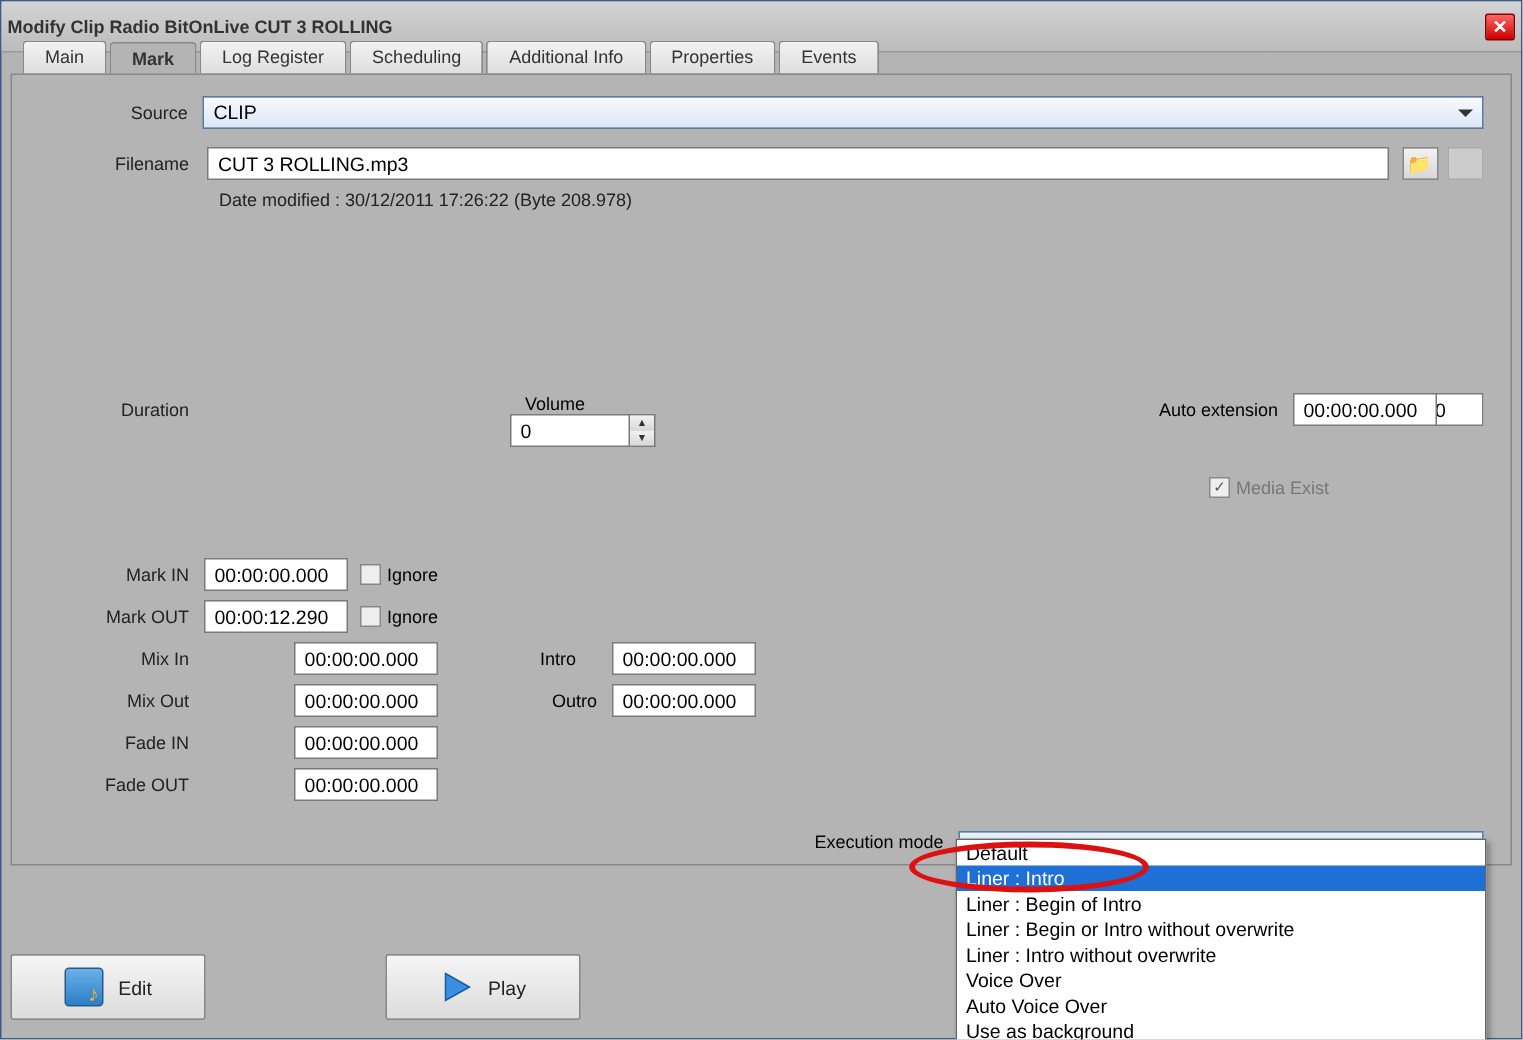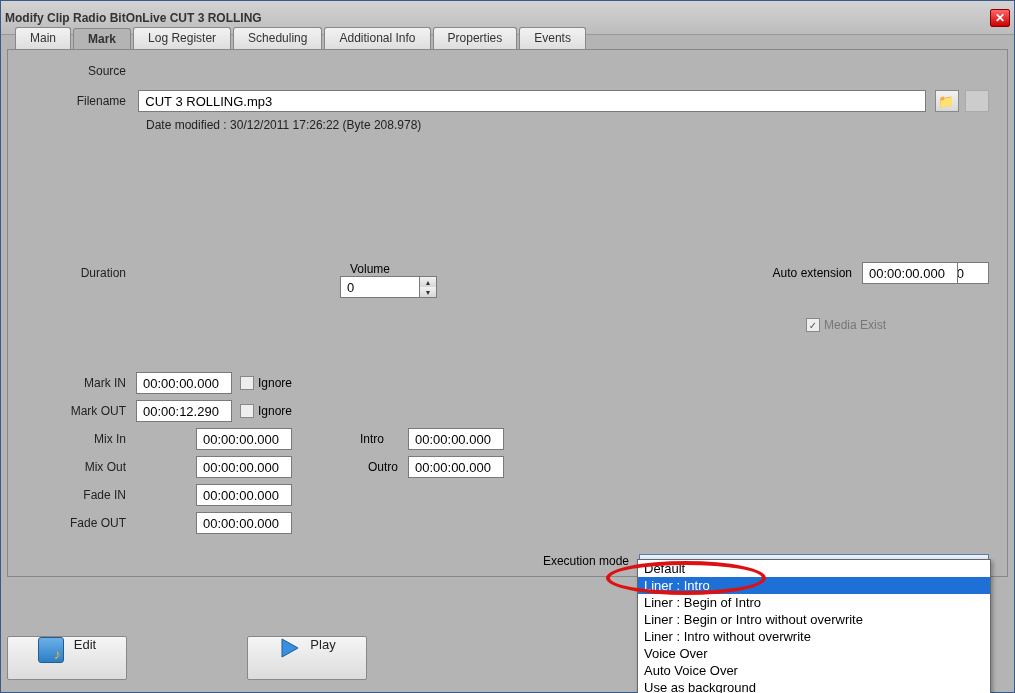--- a/index.html
+++ b/index.html
@@ -22,21 +22,21 @@
   .checkbox { width: 14px; height: 14px; border: 1px solid #888; background: #eee; margin-left: 8px; margin-right: 4px; display: inline-flex; align-items: center; justify-content: center; font-size: 10px; color: #555; }
   .spin { display: flex; align-items: center; }
   .spin .arrows { display: flex; flex-direction: column; border: 1px solid #7a7a7a; border-left: none; }
   .spin .arrow { width: 16px; height: 10px; background: linear-gradient(#f2f2f2,#d7d7d7); display: flex; align-items: center; justify-content: center; font-size: 7px; color: #333; }
   .exec-combo { background: linear-gradient(#e9f2fd,#c7dbf4); border: 1px solid #5a7aa8; height: 22px; width: 350px; padding: 2px 22px 2px 6px; position: relative; font-size: 13px; }
   .exec-combo::after { content: ""; position: absolute; right: 6px; top: 8px; border-left: 5px solid transparent; border-right: 5px solid transparent; border-top: 5px solid #333; }
   .dropdown { position: absolute; background: #fff; border: 1px solid #666; z-index: 10; width: 354px; left: 636px; top: 558px; box-shadow: 2px 2px 4px rgba(0,0,0,0.3); }
   .dropdown .opt { padding: 1px 6px; font-size: 13px; }
   .dropdown .opt.hl { background: #1e6fd6; color: #fff; }
   .btnbar { position: absolute; left: 6px; right: 6px; bottom: 8px; height: 48px; display: flex; gap: 120px; }
-  .bigbtn { width: 120px; height: 44px; background: linear-gradient(#f5f5f5,#dcdcdc); border: 1px solid #888; border-radius: 2px; display: flex; justify-content: center; gap: 10px; font-size: 13px; color: #222; }
+  .bigbtn { width: 130px; height: 44px; background: linear-gradient(#f5f5f5,#dcdcdc); border: 1px solid #888; border-radius: 2px; display: flex; align-items: center; justify-content: center; gap: 10px; font-size: 13px; color: #222; }
   .play-icon svg { display:block; }
   .edit-icon { width: 26px; height: 26px; background: linear-gradient(#6ab0e8,#2b7fc6); border: 1px solid #2a5a8a; border-radius: 3px; position: relative; }
   .edit-icon::after { content: "♪"; color: #ffb020; font-size: 14px; position: absolute; right: 2px; bottom: 0; }
   .ellipse-mark { position: absolute; left: 605px; top: 560px; width: 160px; height: 34px; border: 4px solid #d11; border-radius: 50%; pointer-events: none; z-index: 20; }
   .folder-btn { width: 24px; height: 22px; border: 1px solid #888; background: linear-gradient(#f2f2f2,#d8d8d8); margin-left: 6px; display: flex; align-items: center; justify-content: center; font-size: 13px; }
   .grey-btn { width: 24px; height: 22px; border: 1px solid #aaa; background: #ccc; margin-left: 4px; }
 </style>
 </head>
 <body>
 
@@ -56,20 +56,21 @@
       <div class="tab">Scheduling</div>
       <div class="tab">Additional Info</div>
       <div class="tab">Properties</div>
       <div class="tab">Events</div>
     </div>
 
     <div class="panel">
 
       <div class="row">
         <div class="lbl">Source</div>
+        <div class="combo">CLIP</div>
       </div>
 
       <div class="row" style="margin-top:12px;">
         <div class="lbl">Filename</div>
         <input class="txt" style="width: 788px;" value="CUT 3 ROLLING.mp3">
         <div class="folder-btn">
           <span>📁</span>
         </div>
         <div class="grey-btn"></div>
       </div>

